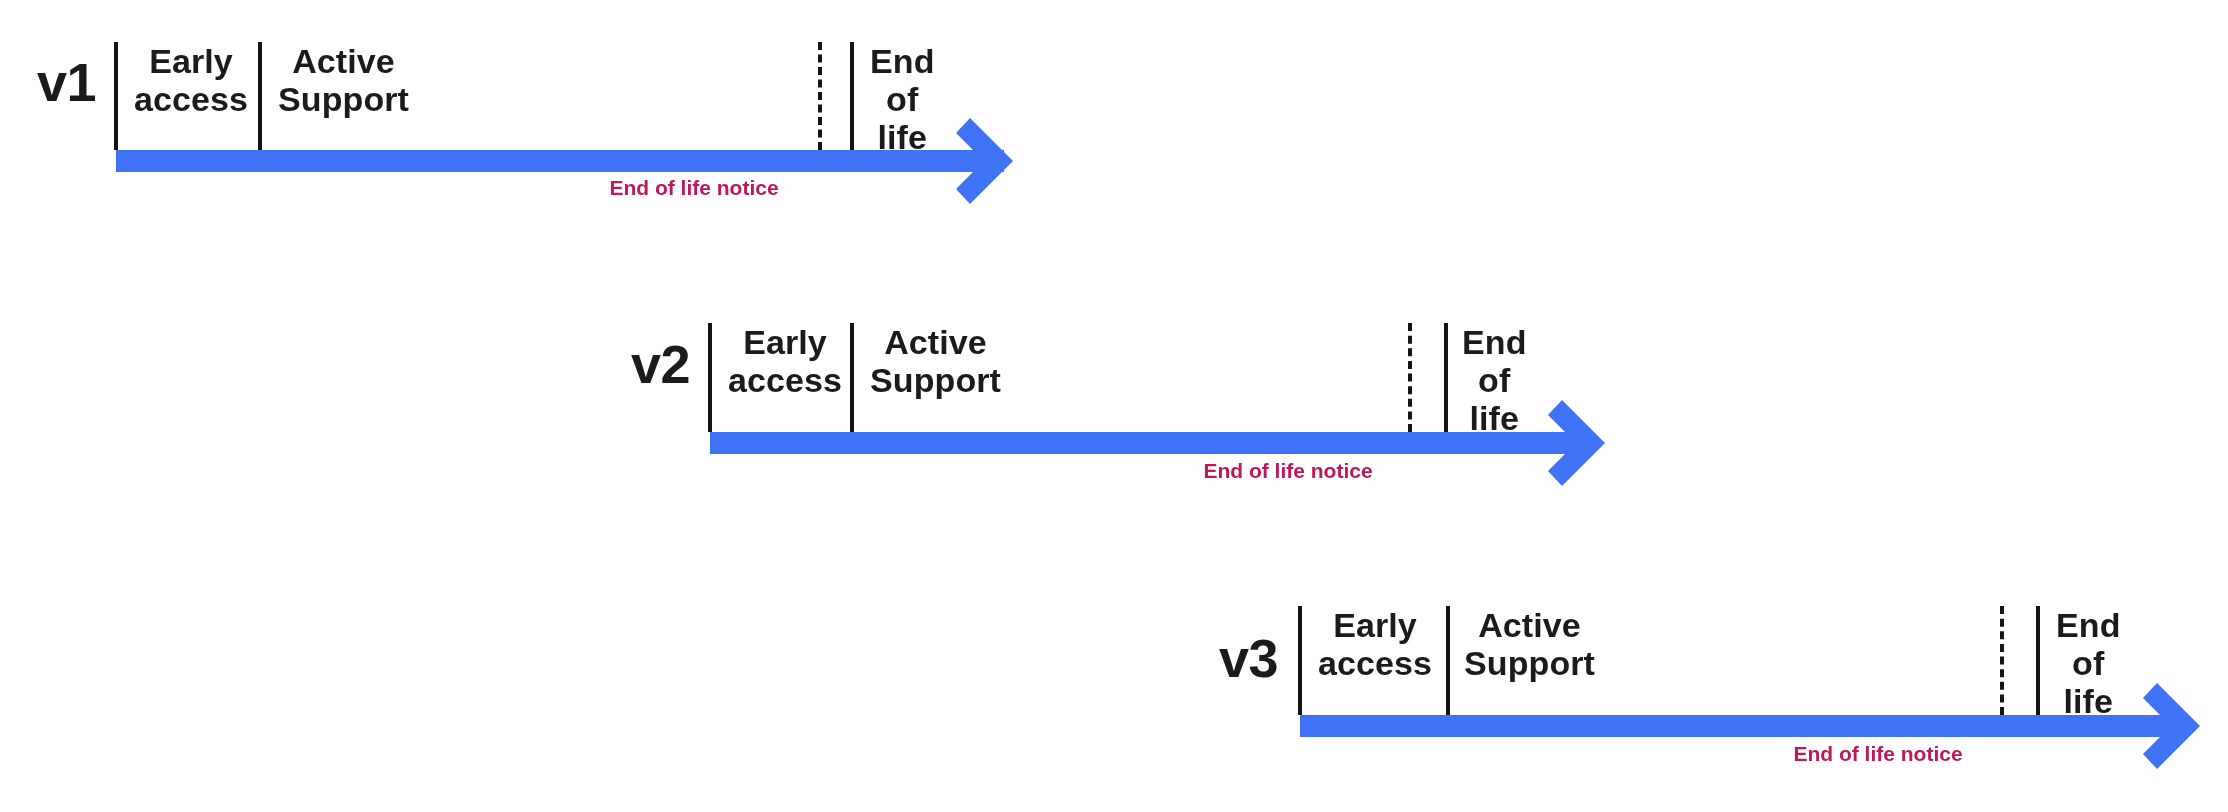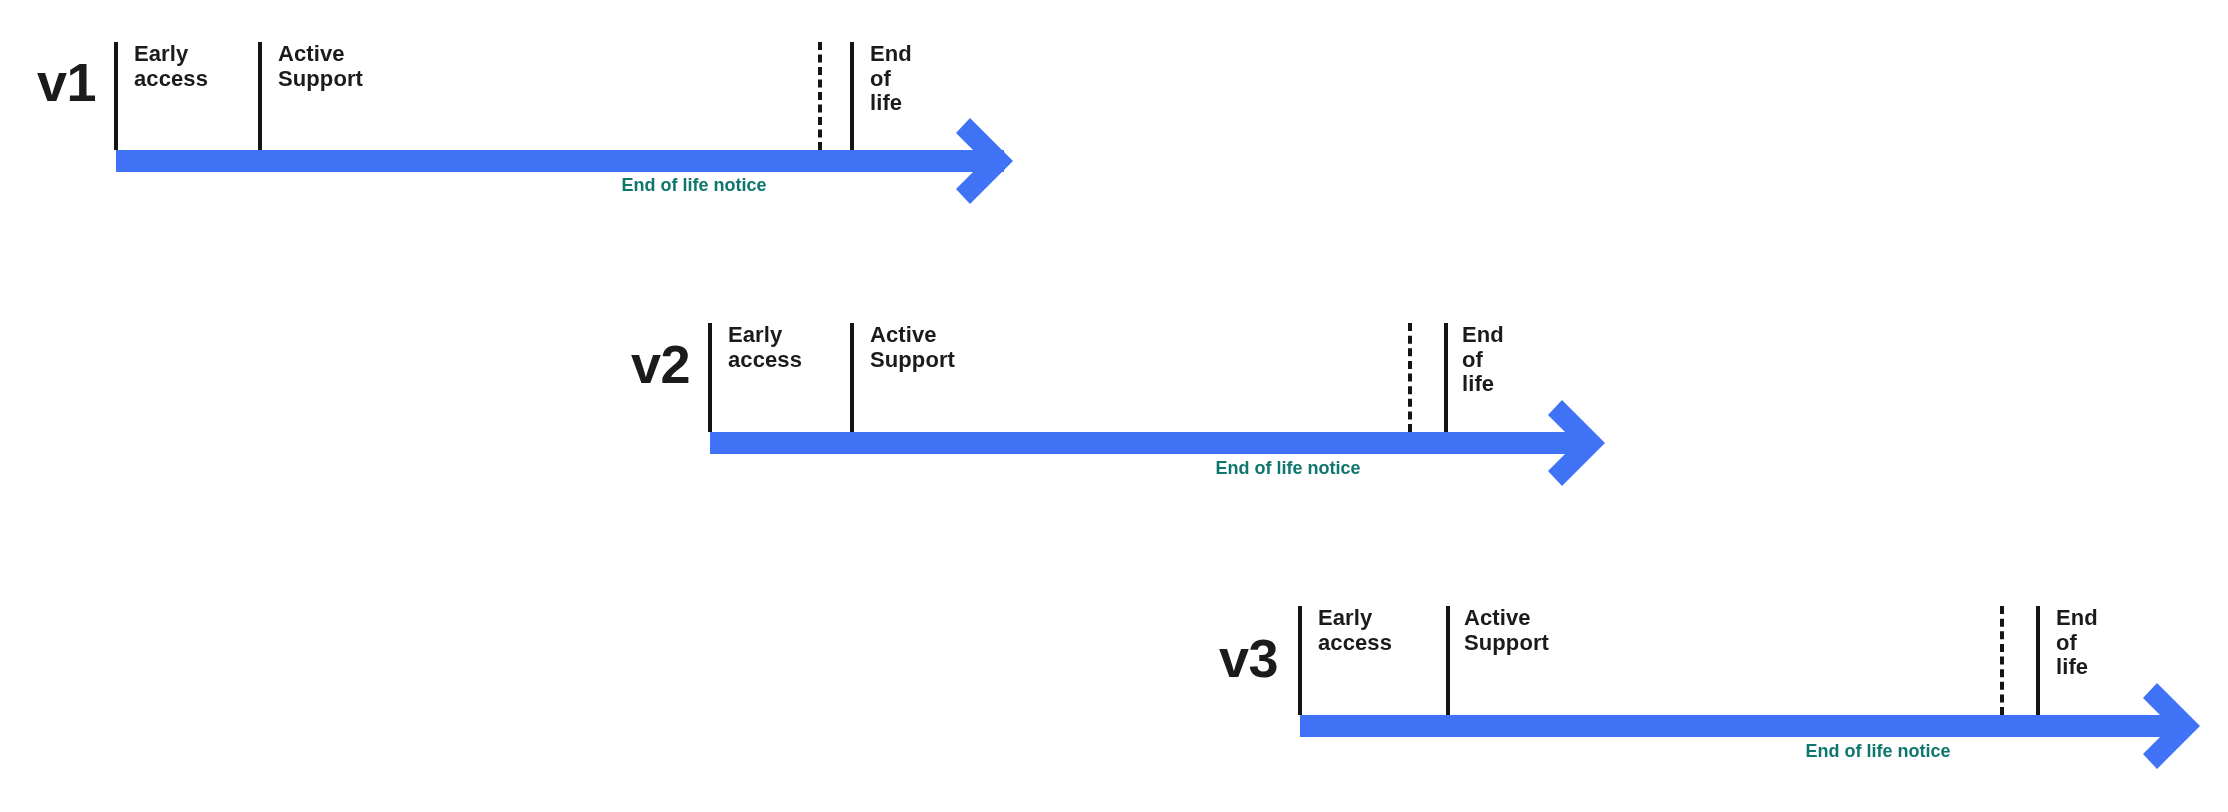--- a/index.html
+++ b/index.html
@@ -3,21 +3,21 @@
 <meta charset="utf-8">
 <style>
   html,body{margin:0;padding:0;}
   body{
     width:2228px;height:812px;
     background:#ffffff;
     font-family:"Liberation Sans","DejaVu Sans",sans-serif;
     overflow:hidden;
     position:relative;
   }
-  #diagram{position:absolute;left:0;top:0;width:2228px;height:812px;}
+  #diagram{position:absolute;left:0;top:0;width:2228px;height:812px;text-align:center;}
 
   .timeline{position:absolute;left:0;top:0;}
 
   
   .ver-label{
     position:absolute;
     font-size:54px;
     font-weight:700;
     color:#1b1b1b;
     letter-spacing:-0.5px;
@@ -52,34 +52,34 @@
   
   .arrow-head{
     position:absolute;
     line-height:0;
   }
   .arrow-head svg{display:block;}
 
   
   .phase-label{
     position:absolute;
-    font-size:22px;
+    font-size:34px;
     font-weight:700;
     color:#1b1b1b;
     line-height:1.12;
     white-space:pre-line;
     letter-spacing:0.1px;
   }
 
   
   .notice-label{
     position:absolute;
-    font-size:18px;
+    font-size:21px;
     font-weight:700;
-    color:#0f766e;
+    color:#be185d;
     line-height:1.1;
     white-space:nowrap;
     transform:translateX(-50%);
   }
 </style>
 </head>
 <body>
 
 <div id="diagram">
     <div class="timeline">

